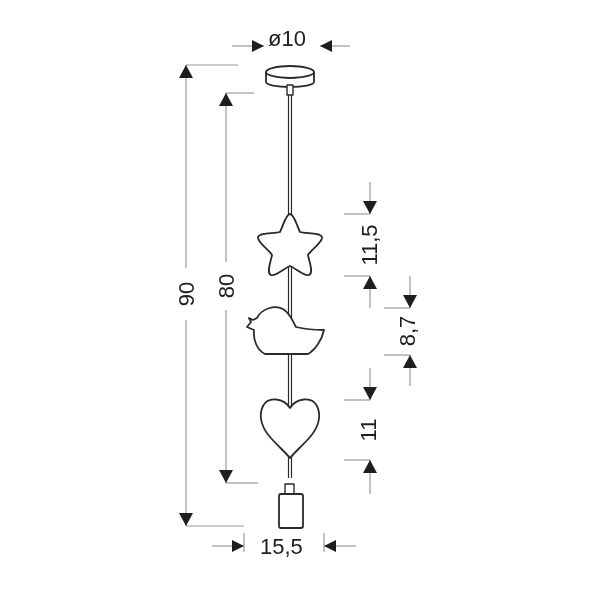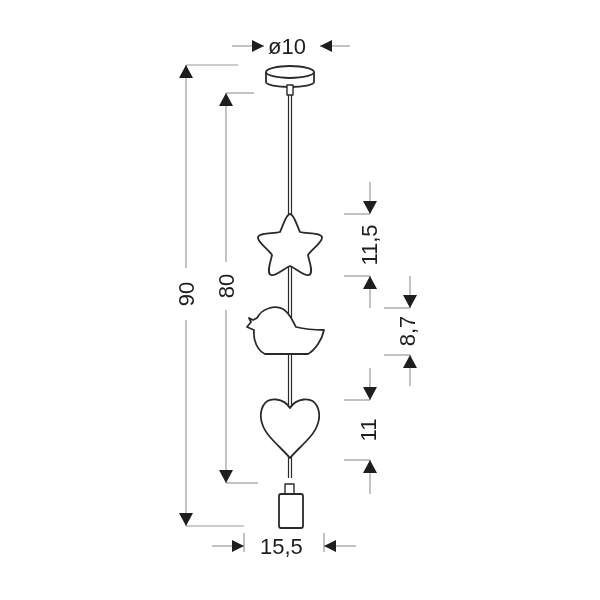--- a/index.html
+++ b/index.html
@@ -124,21 +124,21 @@
   <g>
     <line class="ext" x1="244" y1="533" x2="244" y2="552"></line>
     <line class="dim" x1="212" y1="546" x2="244" y2="546"></line>
     <polygon class="arrow" points="244,546 232,540 232,552"></polygon>
     <line class="ext" x1="324" y1="533" x2="324" y2="552"></line>
     <line class="dim" x1="324" y1="546" x2="356" y2="546"></line>
     <polygon class="arrow" points="324,546 336,540 336,552"></polygon>
   </g>
 </svg>
 
-<div class="lbl" style="left:268px; top:36px;">ø10</div>
+<div class="lbl" style="left:268px; top:28px;">ø10</div>
 
 <div class="lbl rot" style="left:174px; top:283px; width:26px; text-align:center;">90</div>
 
 <div class="lbl rot" style="left:214px; top:275px; width:26px; text-align:center;">80</div>
 
 <div class="lbl rot" style="left:347px; top:234px; width:46px; text-align:center;">11,5</div>
 
 <div class="lbl rot" style="left:388px; top:320px; width:40px; text-align:center;">8,7</div>
 
 <div class="lbl rot" style="left:356px; top:419px; width:26px; text-align:center;">11</div>

